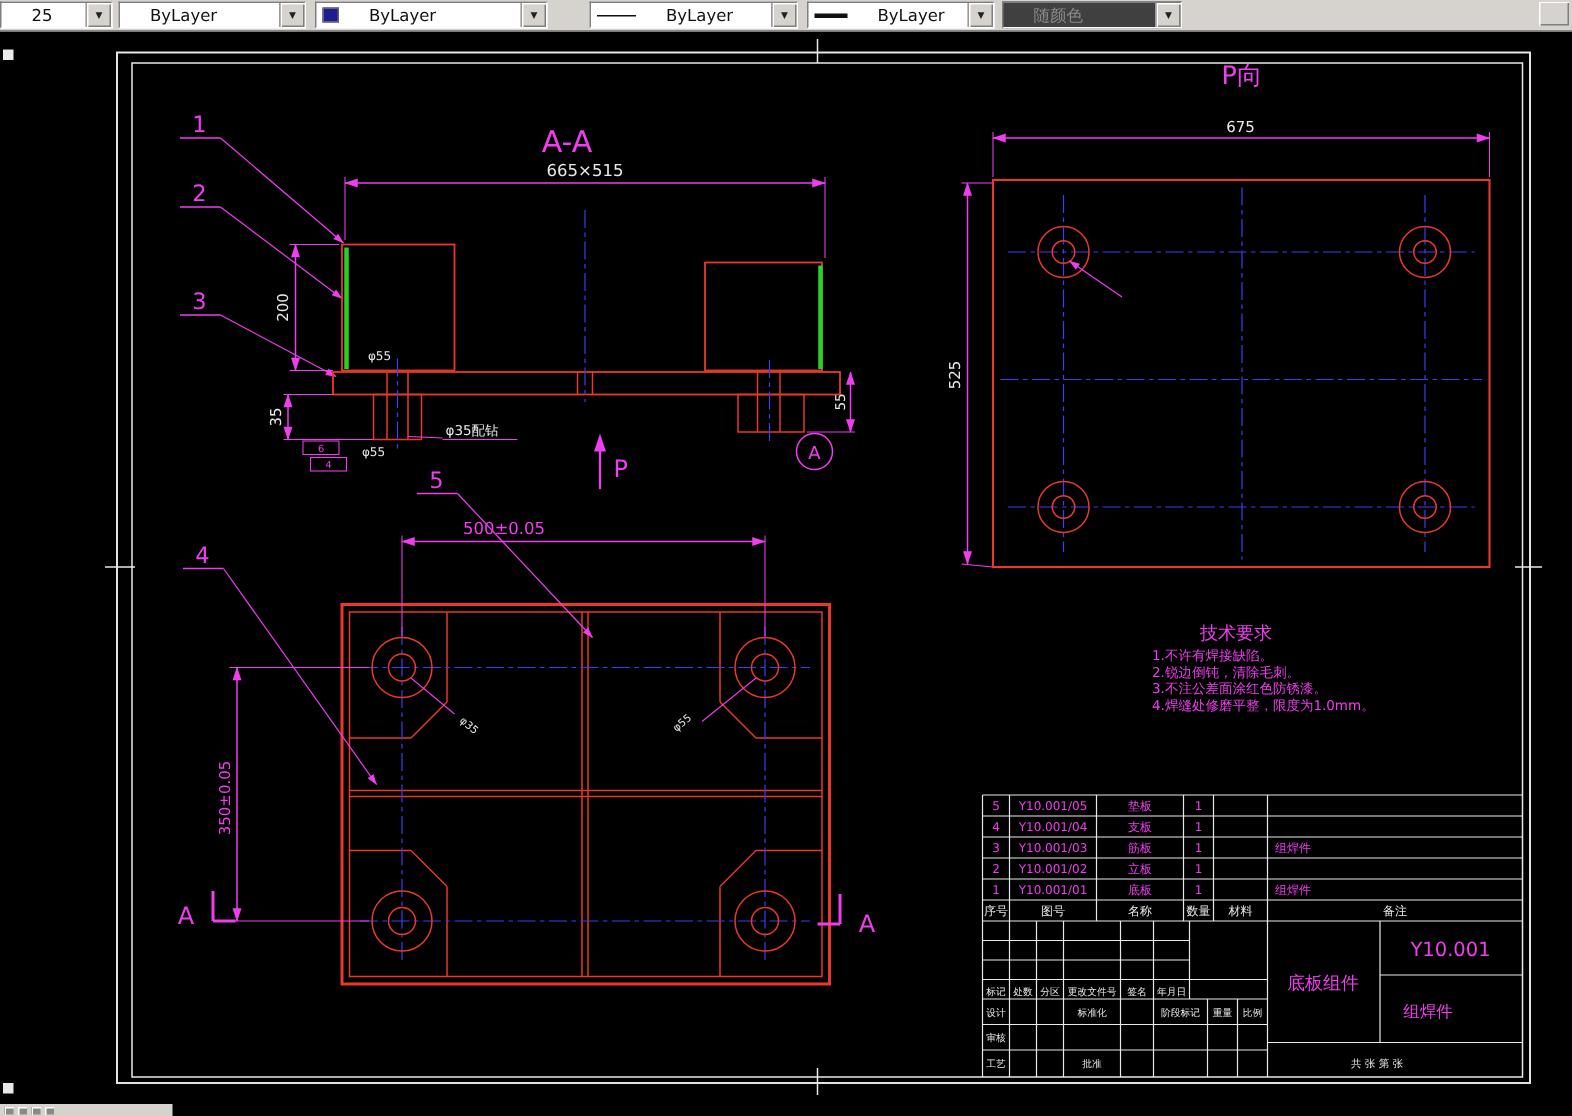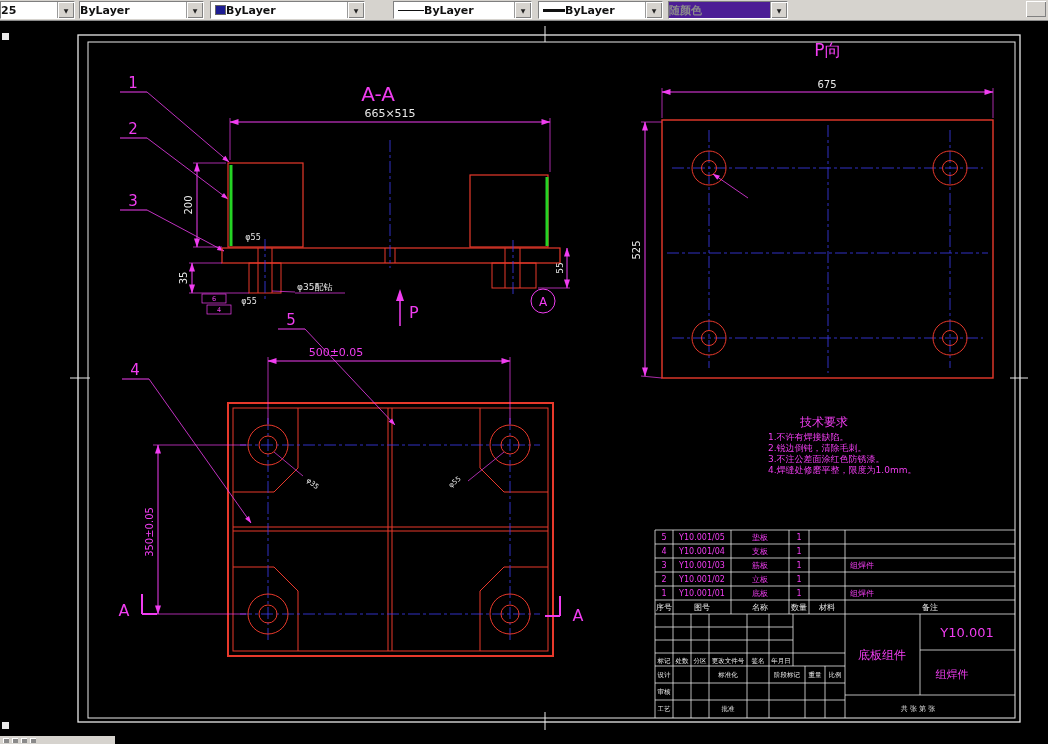--- a/index.html
+++ b/index.html
@@ -3,28 +3,28 @@
 <meta charset="utf-8">
 <style>
   html,body{margin:0;padding:0;background:#000;}
   .screen{position:relative;width:1048px;height:744px;background:#000;overflow:hidden;
           font-family:"DejaVu Sans",sans-serif;}
   
   .toolbar{position:absolute;top:0;left:0;width:1048px;height:20px;background:#d6d3ce;
            border-bottom:1px solid #8a8a8a;z-index:10;}
   .combo{position:absolute;top:1px;height:16px;background:#fff;display:flex;align-items:center;
          border:1px solid;border-color:#7f7f7f #ffffff #ffffff #7f7f7f;font-size:11px;color:#111;}
-  .cval{flex:1;padding-left:0;white-space:nowrap;overflow:hidden;font-weight:bold;}
+  .cval{flex:1;padding-left:20px;white-space:nowrap;overflow:hidden;}
   .cbtn{width:16px;align-self:stretch;background:#d6d3ce;display:flex;align-items:center;
         justify-content:center;font-size:6px;color:#222;border-left:1px solid #9a9a9a;
         box-shadow:inset 1px 1px 0 #fff, inset -1px -1px 0 #808080;}
   .swatch{width:9px;height:8px;margin-left:4px;background:#1d1d93;border:1px solid #666;flex:none;}
   .lt-glyph{width:26px;height:0;border-top:1px solid #111;margin-left:4px;flex:none;}
   .lw-glyph{width:22px;height:3px;background:#111;margin-left:4px;flex:none;}
-  .combo.disabled{background:#4c1d95;align-items:center;}
+  .combo.disabled{background:#404040;align-items:center;}
   .combo.disabled .cval{color:#8a8a8a;}
   .toolbtn{position:absolute;top:1px;left:1026px;width:20px;height:16px;background:#d6d3ce;
            box-shadow:inset 1px 1px 0 #fff, inset -1px -1px 0 #808080;}
   
   .statusbar{position:absolute;left:0;top:736px;width:112px;height:8px;background:#d6d3ce;
              display:flex;align-items:center;gap:3px;padding-left:3px;}
   .statusbar .sq{width:6px;height:5px;background:#8a8a8a;box-shadow:inset 1px 1px 0 #fff;}
   
   svg{position:absolute;top:0;left:0;}
   svg text{font-family:"DejaVu Sans",sans-serif;}

